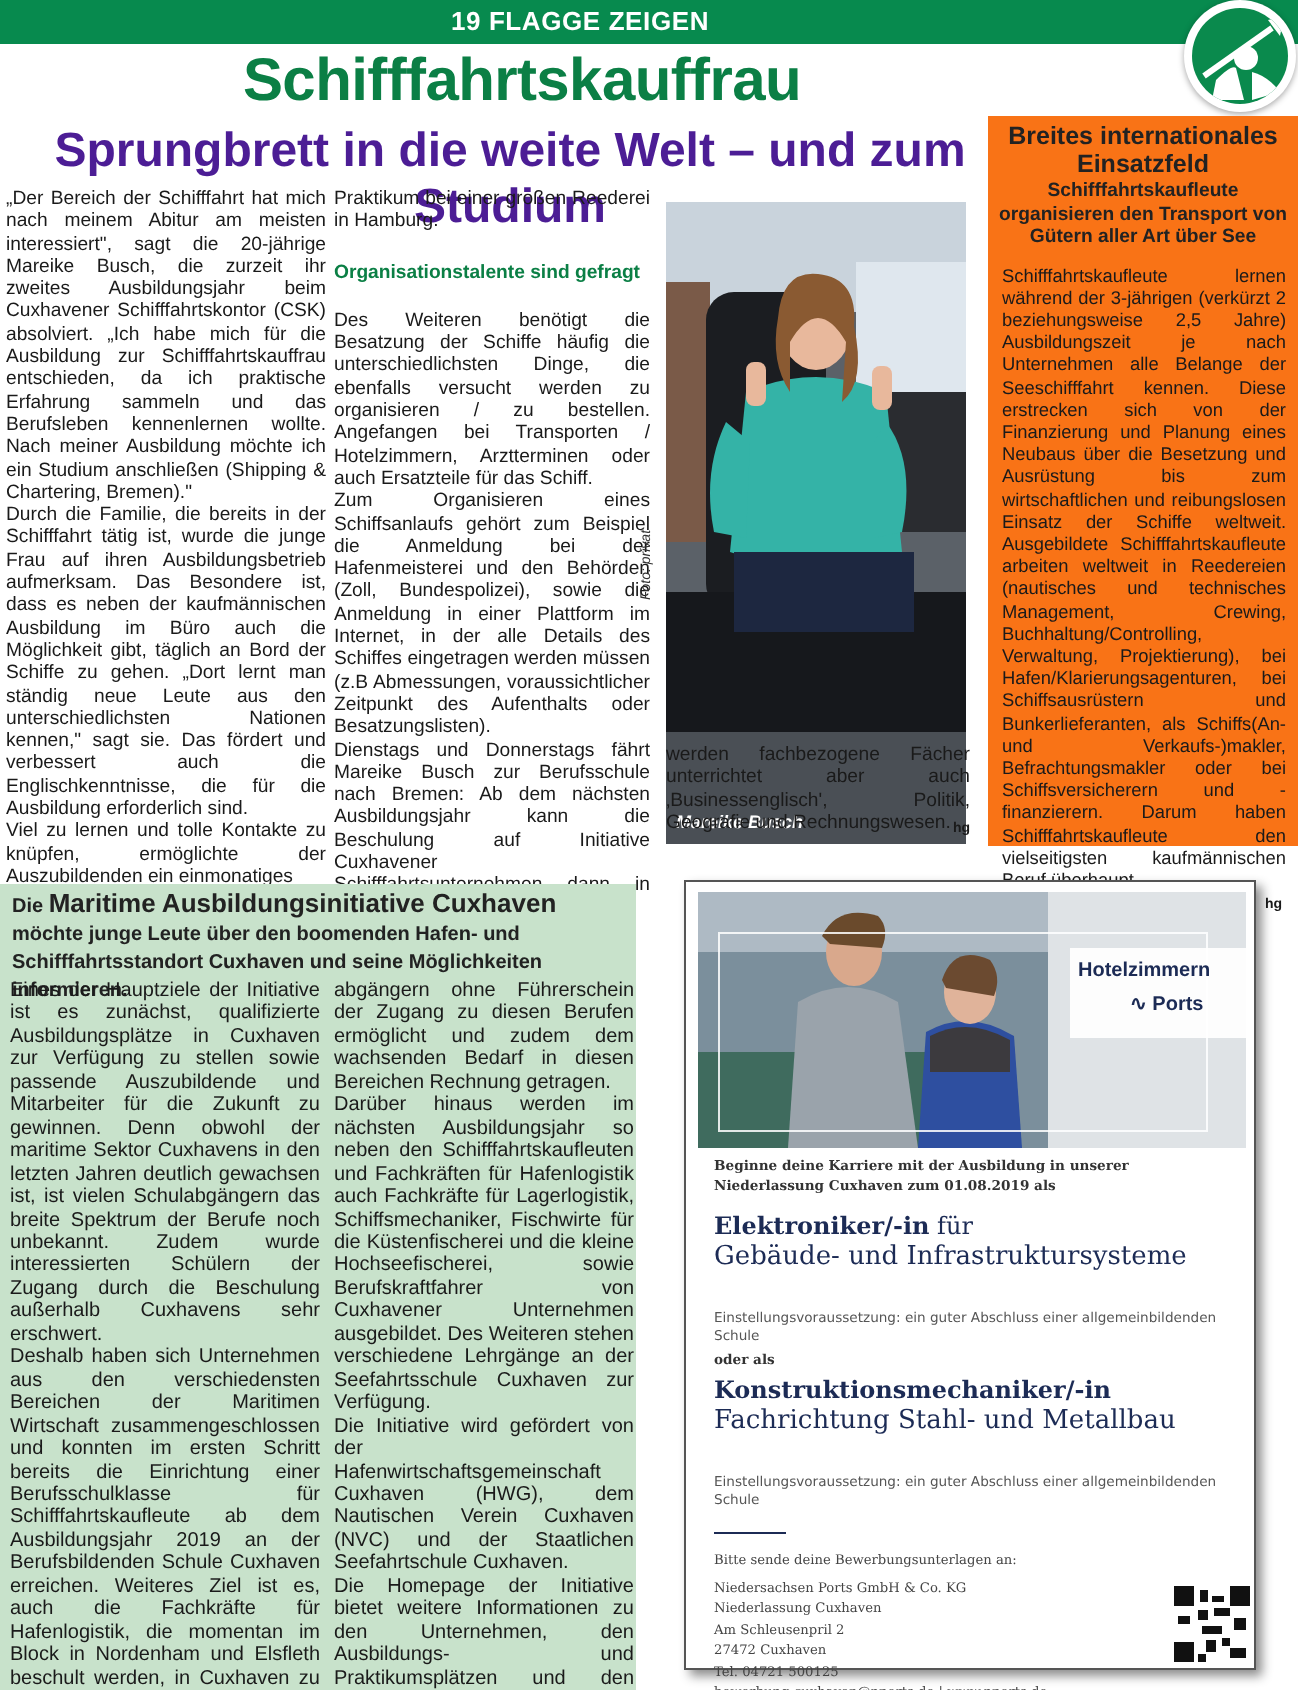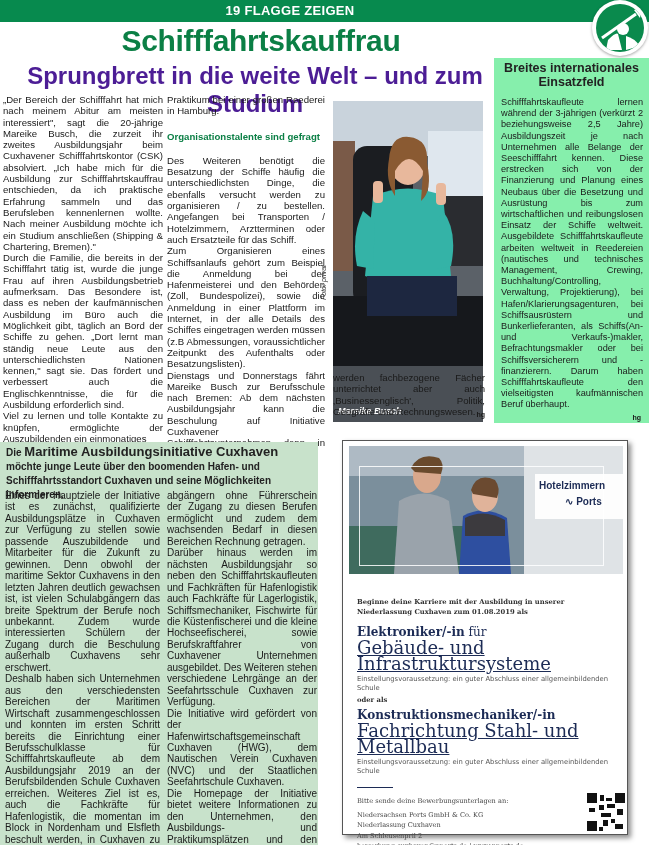--- a/index.html
+++ b/index.html
@@ -19,21 +19,21 @@
   .col1 { left: 3px; top: 94px; width: 160px; }
   .col2 { left: 167px; top: 94px; width: 158px; }
   .col2 .sub { color: #0b7f45; font-weight: bold; margin: 14px 0 13px; text-align: left; }
   .col3 { left: 333px; top: 372px; width: 152px; }
   .sig { float: right; font-size: 7px; font-weight: bold; margin-top: 3px; }
 
   .photo { position: absolute; left: 333px; top: 101px; width: 150px; height: 321px; overflow: hidden; background: #4a4f55; }
   .photo-caption { position: absolute; left: 5px; bottom: 6px; color: #fff; font-style: italic; font-size: 9px; font-weight: bold; }
   .photo-credit { position: absolute; left: 320px; top: 300px; transform: rotate(-90deg); transform-origin: left top; font-size: 7px; font-style: italic; color: #333; }
 
-  .sidebox { position: absolute; left: 494px; top: 58px; width: 155px; height: 365px; background: #86efac; }
+  .sidebox { position: absolute; left: 494px; top: 58px; width: 155px; height: 365px; background: #f97316; }
   .sb-head { text-align: center; font-weight: bold; font-size: 12.5px; line-height: 14px; color: #222; margin-top: 3px; }
   .sb-sub { text-align: center; font-weight: bold; font-size: 9.6px; line-height: 11.5px; color: #222; margin-top: 1px; }
   .sb-body { font-size: 9.2px; line-height: 11.2px; text-align: justify; margin: 8px 6px 0 7px; }
   .sb-sig { text-align: right; font-size: 7px; font-weight: bold; margin: 3px 8px 0 0; }
 
   .greenbox { position: absolute; left: 0; top: 442px; width: 318px; height: 403px; background: #c8e2cb; }
   .gb-head { font-size: 10px; line-height: 14px; font-weight: bold; color: #222; margin-top: 3px; padding: 0 6px; }
   .gb-head .big { font-size: 13px; }
   .gb-col { position: absolute; font-size: 10px; line-height: 11.45px; text-align: justify; }
   .gb-col1 { left: 5px; top: 48px; width: 155px; }
@@ -41,25 +41,25 @@
   .gb-url { font-weight: bold; text-align: left; }
 
   .ad { position: absolute; left: 342px; top: 440px; width: 286px; height: 395px; background: #fff; border: 1px solid #555; box-shadow: 3px 3px 5px rgba(0,0,0,0.45); }
   .ad-photo { position: absolute; left: 6px; top: 5px; width: 274px; height: 128px; background: linear-gradient(90deg, #3d5a70 0%, #6c8799 40%, #b8c3cc 70%, #e2e6ea 100%); overflow: hidden; }
   .ad-frame { position: absolute; left: 10px; top: 20px; width: 245px; height: 100px; border: 1px solid rgba(255,255,255,0.85); }
   .ad-logo { position: absolute; left: 186px; top: 28px; width: 90px; height: 45px; background: rgba(255,255,255,0.92); }
   .ad-logo-1 { position: absolute; left: 4px; top: 6px; font-size: 10px; font-weight: bold; color: #1c2b55; }
   .ad-logo-2 { position: absolute; left: 30px; top: 22px; font-size: 10px; font-weight: bold; color: #1c2b55; }
   .ad-logo-2 .accent { color: #1c2b55; }
   .ad-text { position: absolute; left: 14px; top: 138px; width: 264px; font-family: "DejaVu Serif", serif; color: #1c2b55; }
-  .ad-intro { font-size: 6.8px; font-weight: bold; line-height: 9.5px; color: #333; margin-top: 19px; }
+  .ad-intro { font-size: 6.8px; font-weight: bold; line-height: 9.5px; color: #333; }
   .ad-job { font-size: 12px; line-height: 15px; margin-top: 8px; }
   .ad-job b { font-weight: bold; }
-  .ad-job2 { font-size: 18px; line-height: 16px; text-decoration: underline; }
-  .ad-req { font-family: "DejaVu Sans", sans-serif; font-size: 6.8px; line-height: 8.5px; color: #555; margin-top: 3px; }
+  .ad-job2 { font-size: 13px; line-height: 16px; }
+  .ad-req { font-family: "DejaVu Sans", sans-serif; font-size: 6.8px; line-height: 8.5px; color: #555; margin-top: 18px; }
   .ad-or { font-size: 6.8px; font-weight: bold; color: #333; margin-top: 4px; }
   .ad-rule { width: 36px; border-top: 1px solid #1c2b55; margin: 12px 0 8px; }
   .ad-contact { font-size: 6.6px; line-height: 10.5px; color: #444; }
   .ad-contact .gap { margin-bottom: 3px; }
   .qr { position: absolute; left: 244px; top: 352px; width: 38px; height: 38px; background: #fff; }
   .qr div { position: absolute; background: #111; }
 </style>
 </head>
 <body>
 
@@ -116,20 +116,21 @@
   <div class="photo-caption">Mareike Busch</div>
 </div>
 <div class="photo-credit">Foto: privat</div>
 
 <div class="col col3">
   <p><span>werden fachbezogene Fächer unterrichtet aber auch ‚Businessenglisch', Politik, Geografie und Rechnungswesen.</span> <span class="sig">hg</span></p>
 </div>
 
 <div class="sidebox">
   <div class="sb-head">Breites internationales Einsatzfeld</div>
+  <div class="sb-sub">Schifffahrtskaufleute organisieren den Transport von Gütern aller Art über See</div>
   <div class="sb-body">Schifffahrtskaufleute lernen während der 3-jährigen (verkürzt 2 beziehungsweise 2,5 Jahre) Ausbildungszeit je nach Unternehmen alle Belange der Seeschifffahrt kennen. Diese erstrecken sich von der Finanzierung und Planung eines Neubaus über die Besetzung und Ausrüstung bis zum wirtschaftlichen und reibungslosen Einsatz der Schiffe weltweit. Ausgebildete Schifffahrtskaufleute arbeiten weltweit in Reedereien (nautisches und technisches Management, Crewing, Buchhaltung/Controlling, Verwaltung, Projektierung), bei Hafen/Klarierungsagenturen, bei Schiffsausrüstern und Bunkerlieferanten, als Schiffs(An-und Verkaufs-)makler, Befrachtungsmakler oder bei Schiffsversicherern und -finanzierern. Darum haben Schifffahrtskaufleute den vielseitigsten kaufmännischen Beruf überhaupt.</div>
   <div class="sb-sig">hg</div>
 </div>
 
 <div class="greenbox">
   <div class="gb-head">
     <span>Die</span>
     <span class="big">Maritime Ausbildungsinitiative Cuxhaven</span>
     <span>möchte junge Leute über den boomenden Hafen- und Schifffahrtsstandort Cuxhaven und seine Möglichkeiten informieren.</span>
   </div>
@@ -176,20 +177,22 @@
     <div class="ad-or">oder als</div>
     <div class="ad-job" style="margin-top:4px"><b>Konstruktionsmechaniker/-in</b></div>
     <div class="ad-job2">Fachrichtung Stahl- und Metallbau</div>
     <div class="ad-req">Einstellungsvoraussetzung: ein guter Abschluss einer allgemeinbildenden Schule</div>
     <div class="ad-rule"></div>
     <div class="ad-contact">
       <div class="gap">Bitte sende deine Bewerbungsunterlagen an:</div>
       <div>Niedersachsen Ports GmbH &amp; Co. KG</div>
       <div>Niederlassung Cuxhaven</div>
       <div>Am Schleusenpril 2</div>
+      <div>27472 Cuxhaven</div>
+      <div>Tel. 04721 500125</div>
       <div>bewerbung-cuxhaven@nports.de | www.nports.de</div>
     </div>
   </div>
 
   <div class="qr">
     <div style="left:0;top:0;width:10px;height:10px;"></div>
     <div style="left:28px;top:0;width:10px;height:10px;"></div>
     <div style="left:0;top:28px;width:10px;height:10px;"></div>
     <div style="left:13px;top:2px;width:4px;height:6px;"></div>
     <div style="left:19px;top:5px;width:6px;height:3px;"></div>

